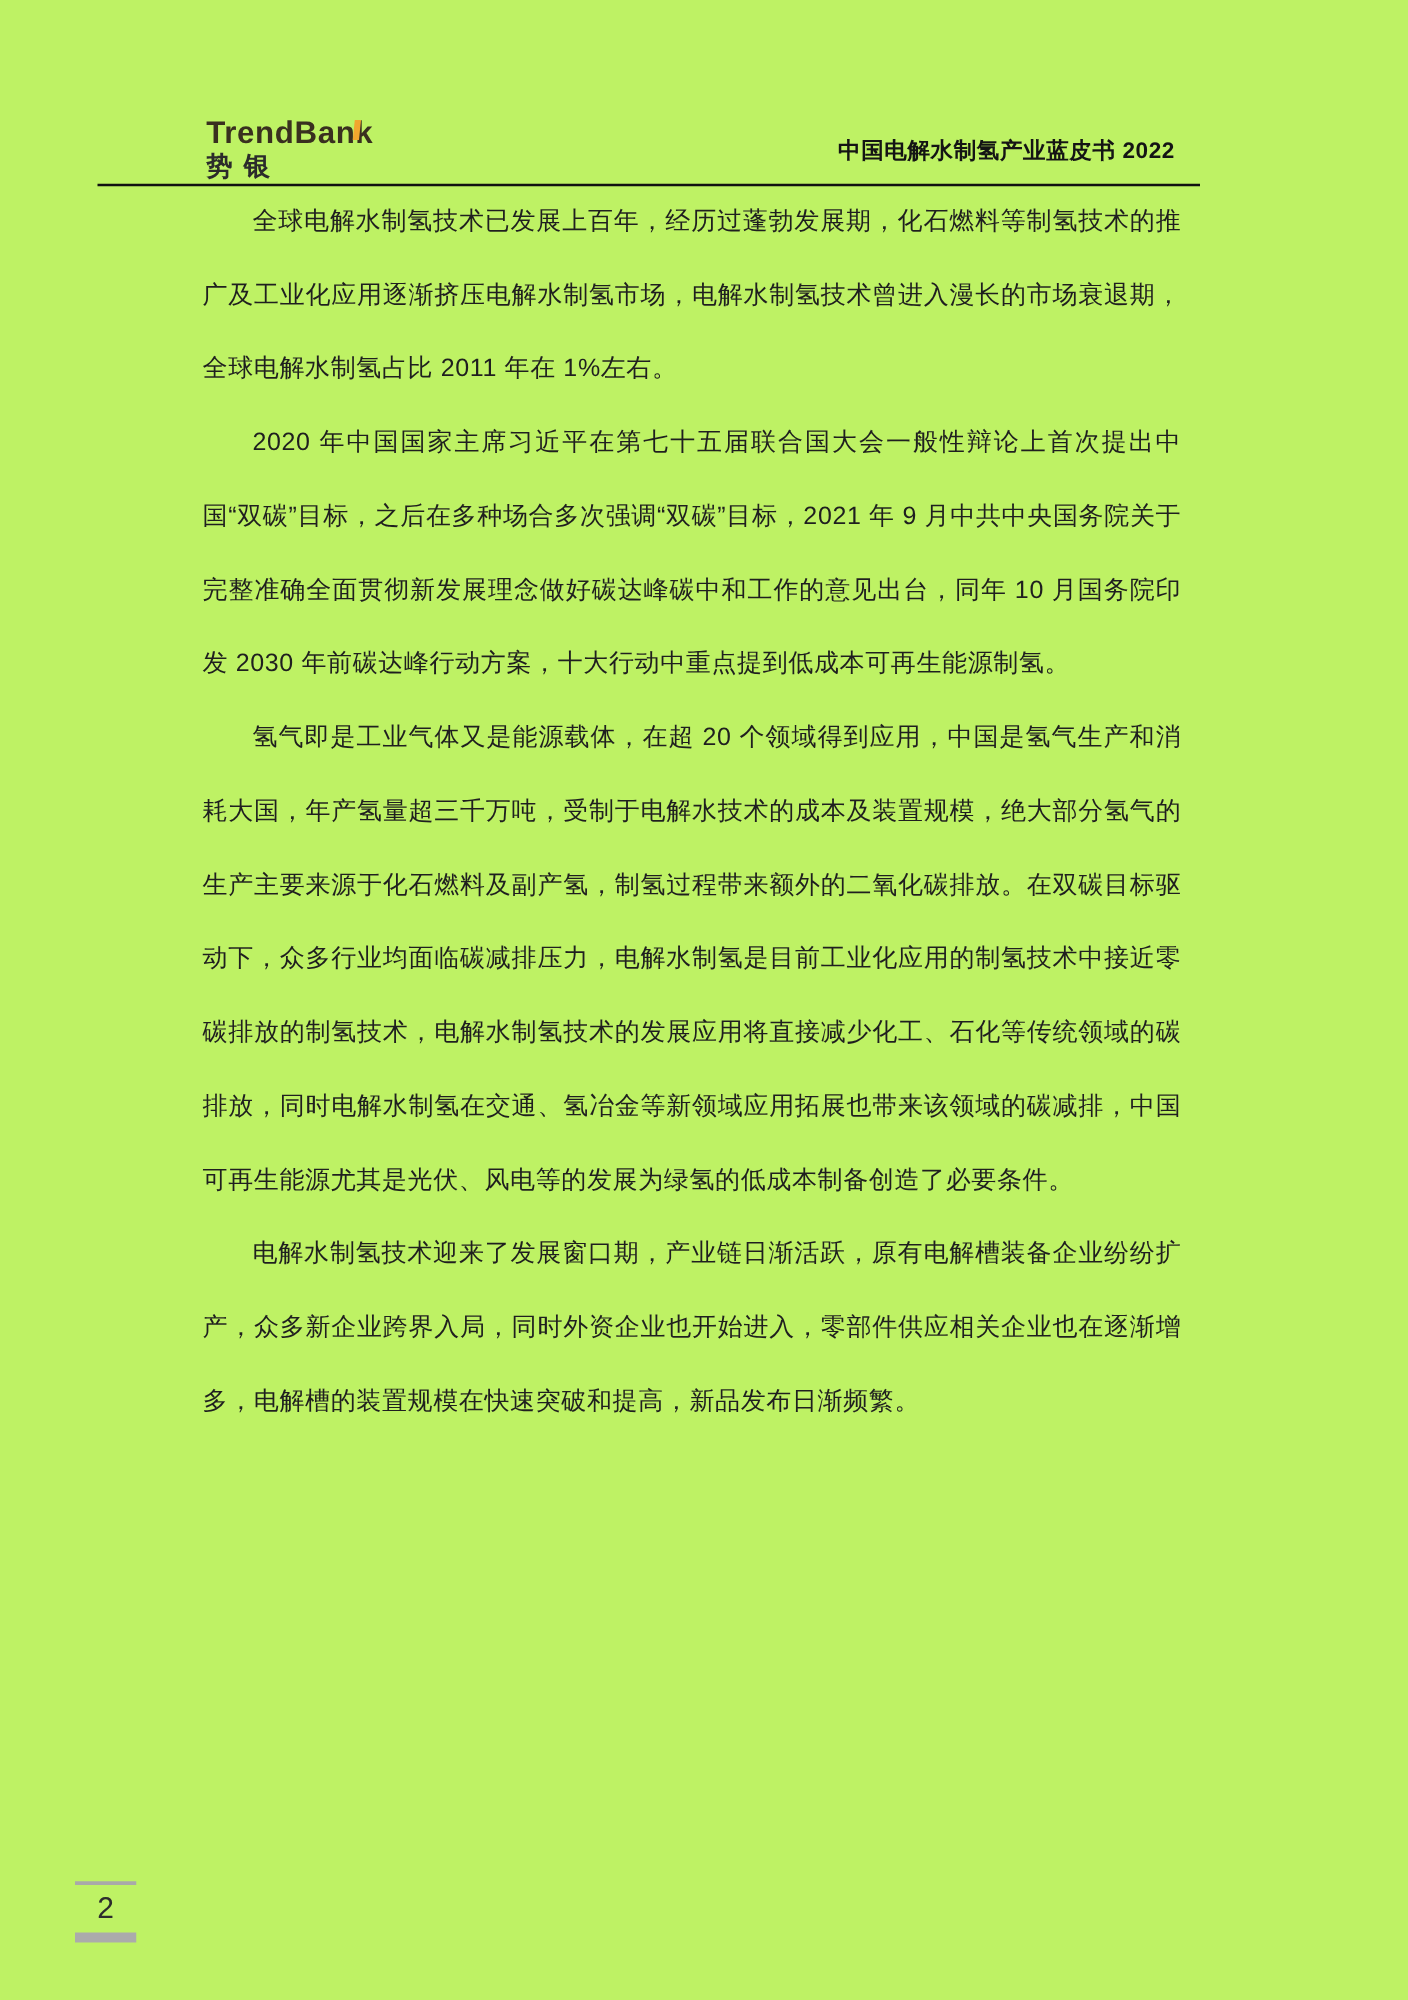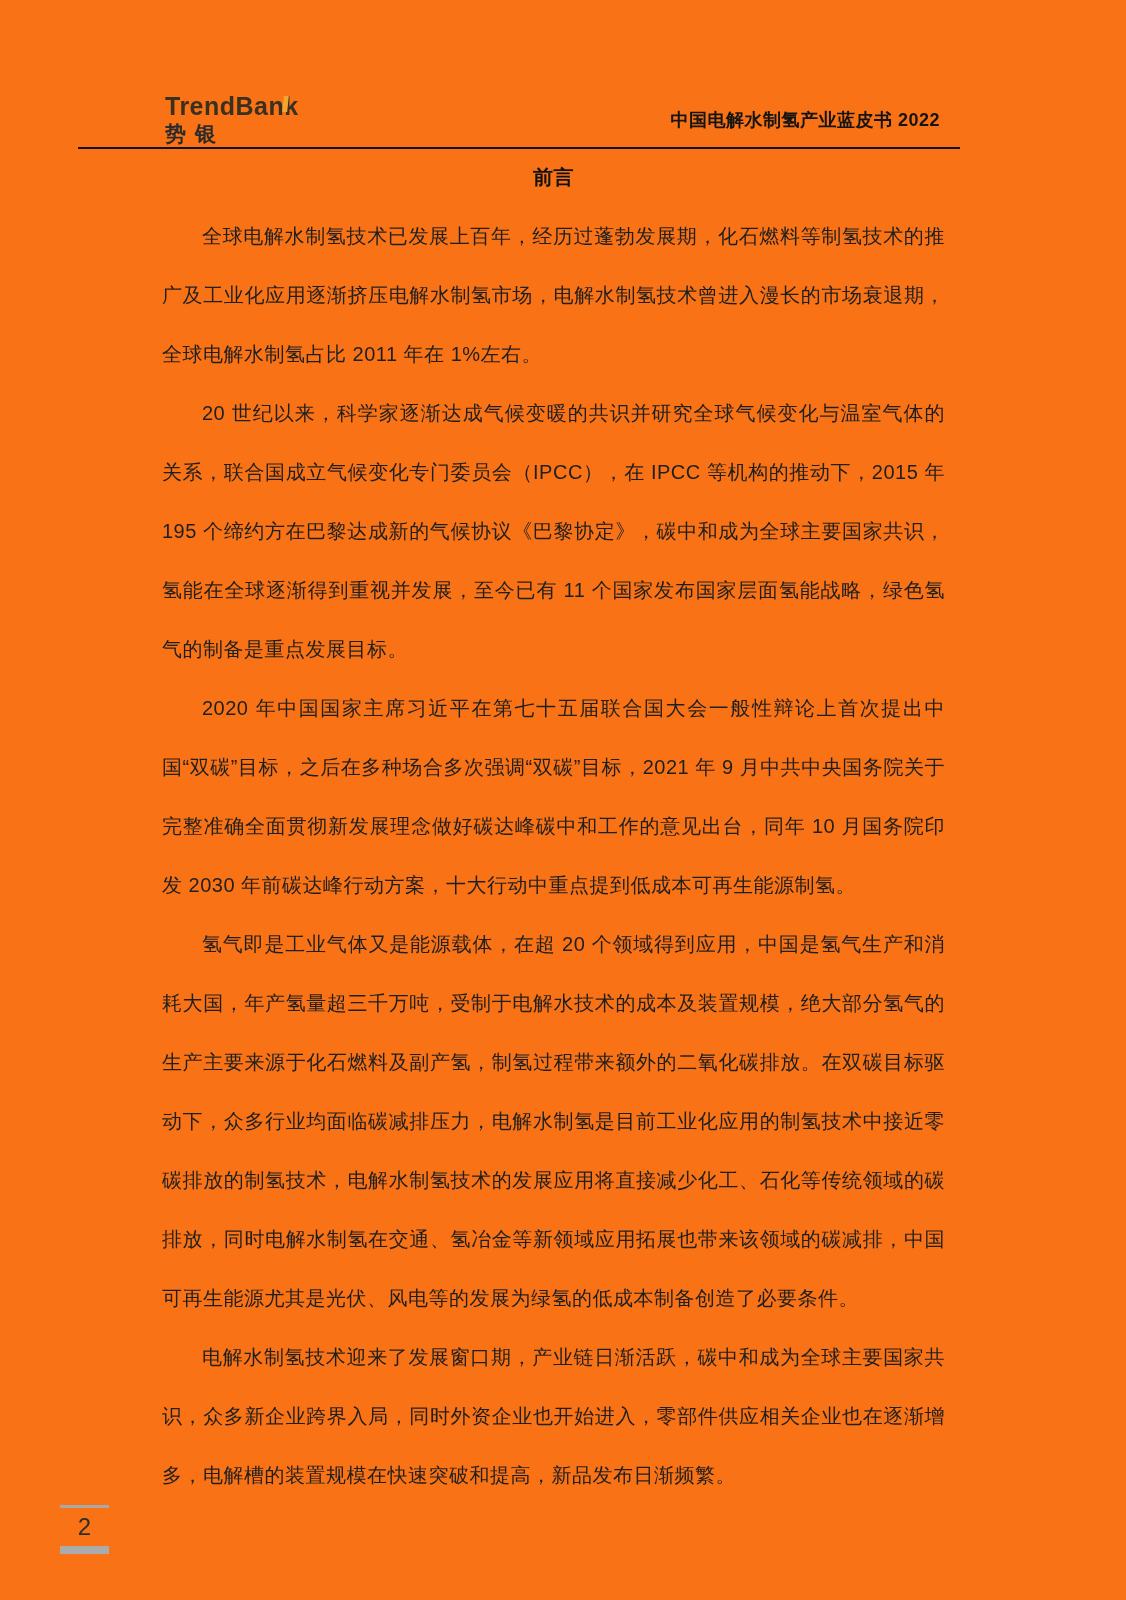--- a/index.html
+++ b/index.html
@@ -8,21 +8,21 @@
     width: 1126px;
     height: 1600px;
     position: relative;
     font-family: "Liberation Sans", "DejaVu Sans", sans-serif;
     color: #1f1f1f;
     overflow: hidden;
   }
   .page {
     position: absolute;
     inset: 0;
-    background: #f97316;
+    background: #bef264;
   }
 
   
   .header {
     position: absolute;
     top: 0; left: 0; right: 0;
     height: 150px;
   }
   .logo {
     position: absolute;
@@ -134,26 +134,24 @@
         <span>TrendBank</span>
         <i class="logo-k-accent"></i>
       </span>
       <span class="logo-sub">势银</span>
     </div>
     <div class="doc-title">中国电解水制氢产业蓝皮书 2022</div>
     <div class="header-rule"></div>
   </div>
 
   <div class="content">
-    <div class="section-title">前言</div>
     <p>全球电解水制氢技术已发展上百年，经历过蓬勃发展期，化石燃料等制氢技术的推广及工业化应用逐渐挤压电解水制氢市场，电解水制氢技术曾进入漫长的市场衰退期，全球电解水制氢占比 2011 年在 1%左右。</p>
-    <p>20 世纪以来，科学家逐渐达成气候变暖的共识并研究全球气候变化与温室气体的关系，联合国成立气候变化专门委员会（IPCC），在 IPCC 等机构的推动下，2015 年 195 个缔约方在巴黎达成新的气候协议《巴黎协定》，碳中和成为全球主要国家共识，氢能在全球逐渐得到重视并发展，至今已有 11 个国家发布国家层面氢能战略，绿色氢气的制备是重点发展目标。</p>
     <p>2020 年中国国家主席习近平在第七十五届联合国大会一般性辩论上首次提出中国“双碳”目标，之后在多种场合多次强调“双碳”目标，2021 年 9 月中共中央国务院关于完整准确全面贯彻新发展理念做好碳达峰碳中和工作的意见出台，同年 10 月国务院印发 2030 年前碳达峰行动方案，十大行动中重点提到低成本可再生能源制氢。</p>
     <p>氢气即是工业气体又是能源载体，在超 20 个领域得到应用，中国是氢气生产和消耗大国，年产氢量超三千万吨，受制于电解水技术的成本及装置规模，绝大部分氢气的生产主要来源于化石燃料及副产氢，制氢过程带来额外的二氧化碳排放。在双碳目标驱动下，众多行业均面临碳减排压力，电解水制氢是目前工业化应用的制氢技术中接近零碳排放的制氢技术，电解水制氢技术的发展应用将直接减少化工、石化等传统领域的碳排放，同时电解水制氢在交通、氢冶金等新领域应用拓展也带来该领域的碳减排，中国可再生能源尤其是光伏、风电等的发展为绿氢的低成本制备创造了必要条件。</p>
-    <p>电解水制氢技术迎来了发展窗口期，产业链日渐活跃，碳中和成为全球主要国家共识，众多新企业跨界入局，同时外资企业也开始进入，零部件供应相关企业也在逐渐增多，电解槽的装置规模在快速突破和提高，新品发布日渐频繁。</p>
+    <p>电解水制氢技术迎来了发展窗口期，产业链日渐活跃，原有电解槽装备企业纷纷扩产，众多新企业跨界入局，同时外资企业也开始进入，零部件供应相关企业也在逐渐增多，电解槽的装置规模在快速突破和提高，新品发布日渐频繁。</p>
   </div>
 
   <div class="footer">
     <div class="footer-line-thin"></div>
     <div class="footer-page-number">2</div>
     <div class="footer-line-thick"></div>
   </div>
 
 </div>
 

